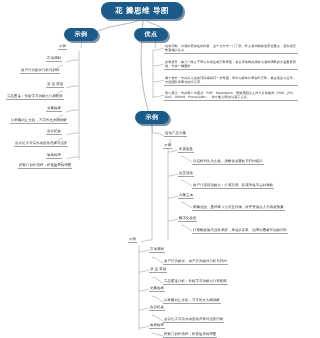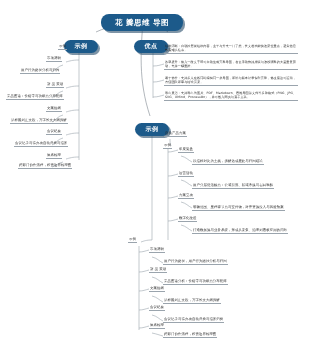--- a/index.html
+++ b/index.html
@@ -17,21 +17,20 @@
   .pill{
     position:absolute;
     background:#1c5a8a;
     color:#ffffff;
     border-radius:9px;
     box-shadow:2px 2px 0 0 rgba(20,60,92,.55);
     display:flex;align-items:center;justify-content:center;
     letter-spacing:.5px;
     white-space:nowrap;
     box-sizing:border-box;
-    margin-top:12px;
   }
   .pill.root{
     left:101px;top:2px;width:82px;height:17px;
     font-size:7.5px;font-weight:bold;
     border-radius:8px;
   }
   .pill.b1{left:64px;top:28px;width:34px;height:13px;font-size:6px;font-weight:bold;}
   .pill.b2{left:134px;top:28px;width:34px;height:13px;font-size:6px;font-weight:bold;}
   .pill.b3{left:135px;top:111px;width:34px;height:13px;font-size:6px;font-weight:bold;}
 

